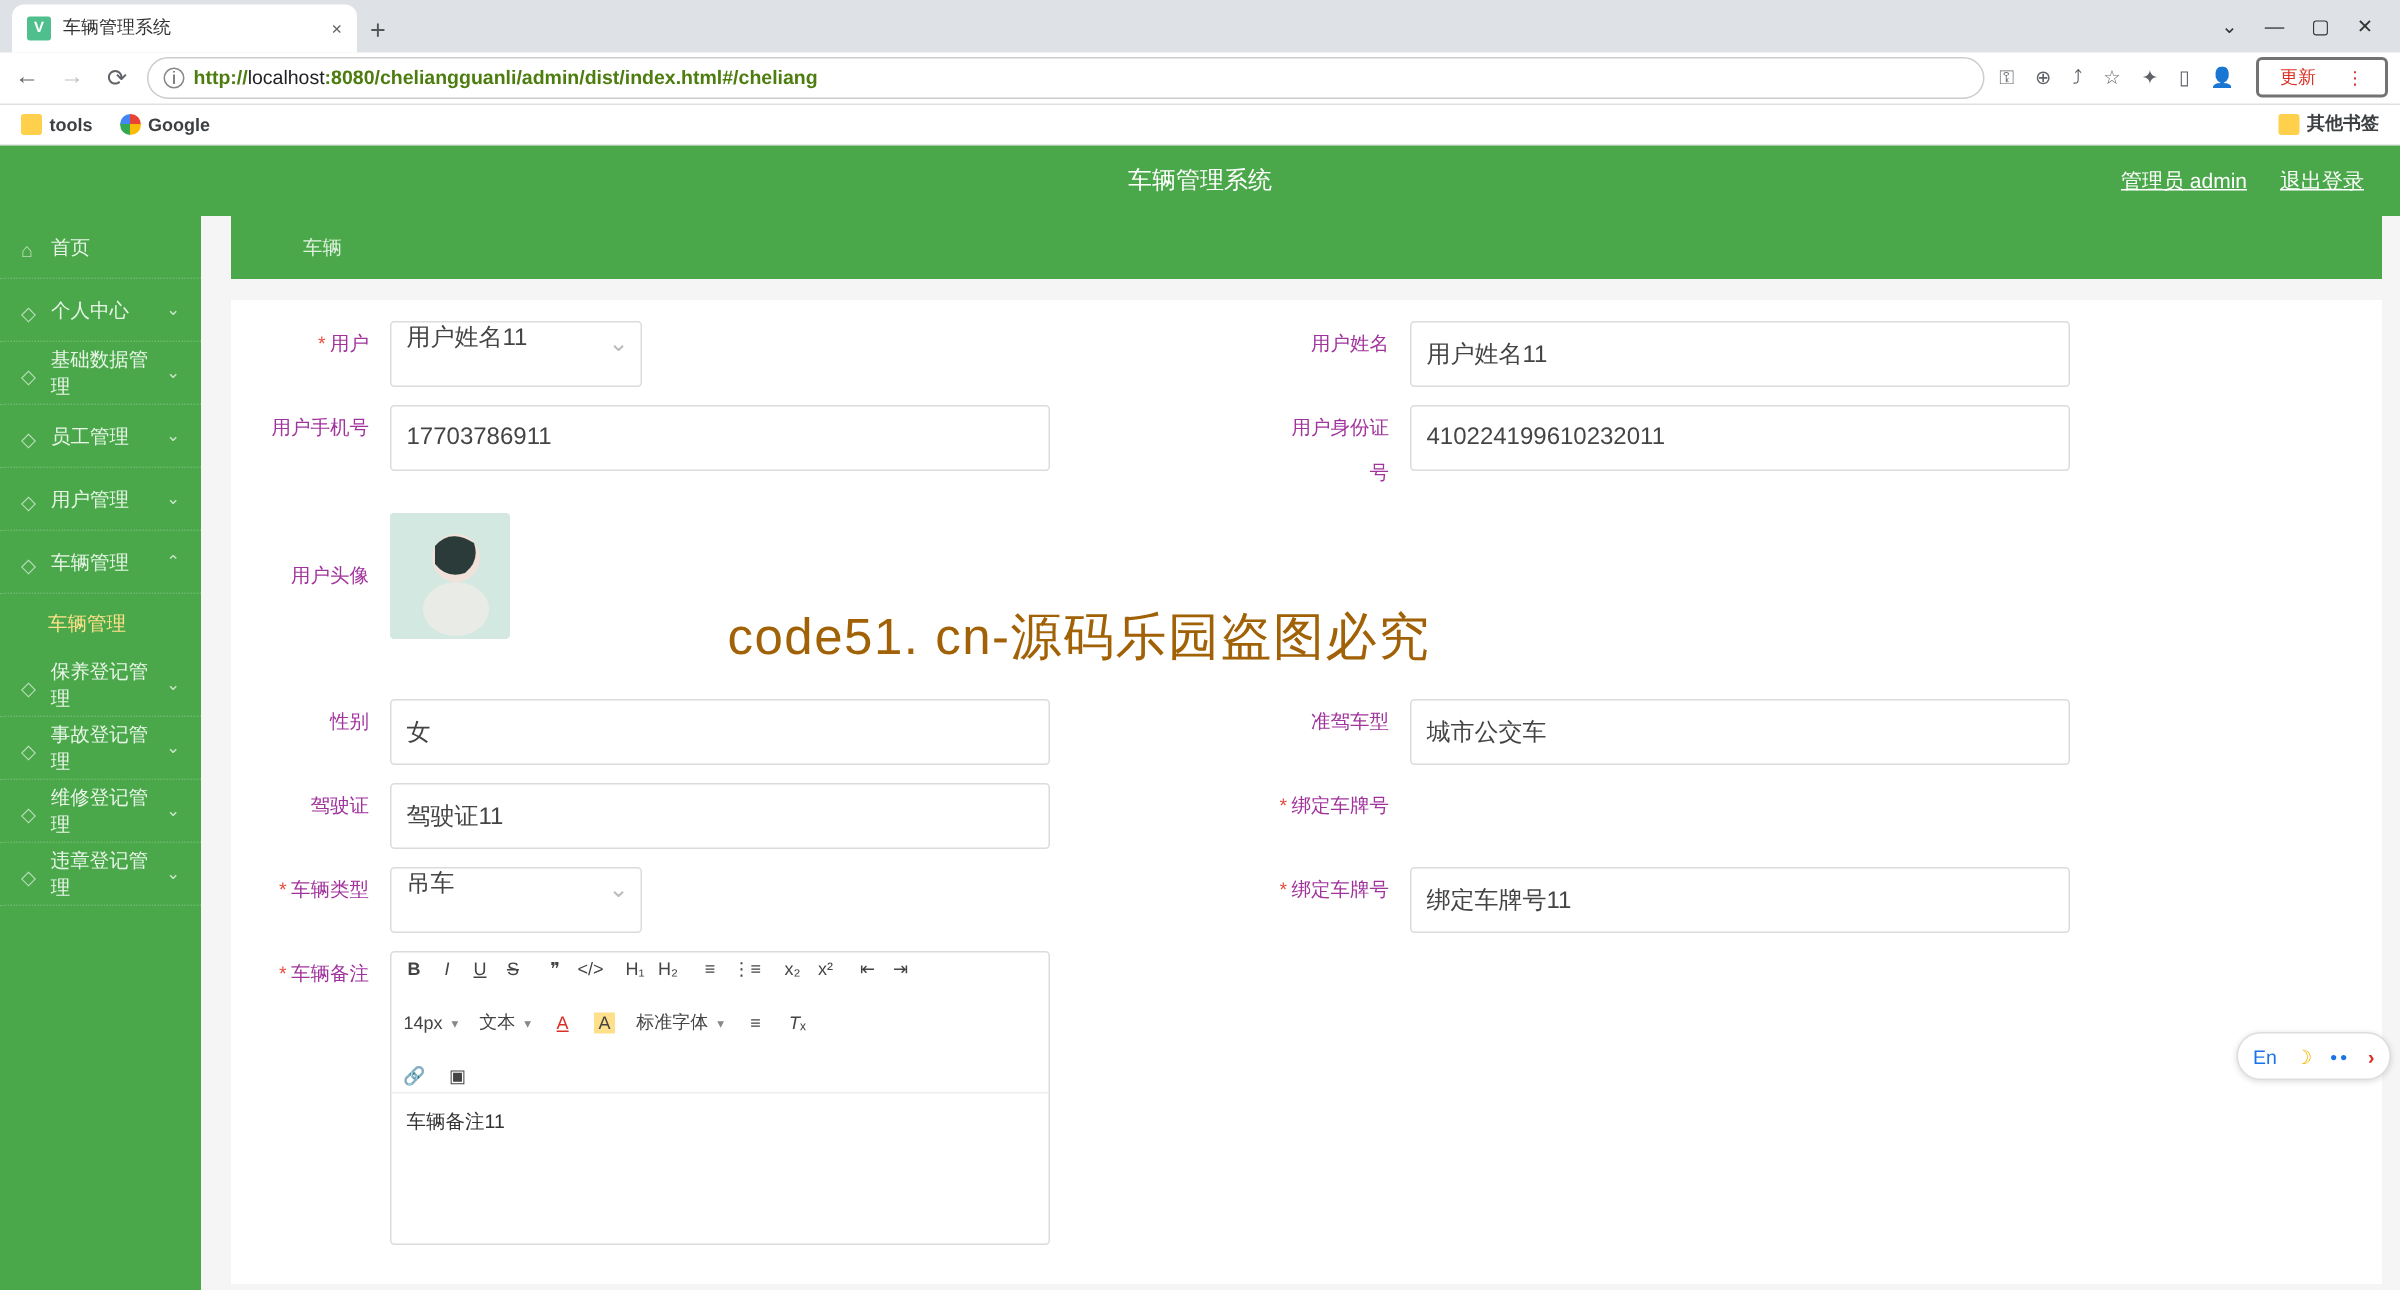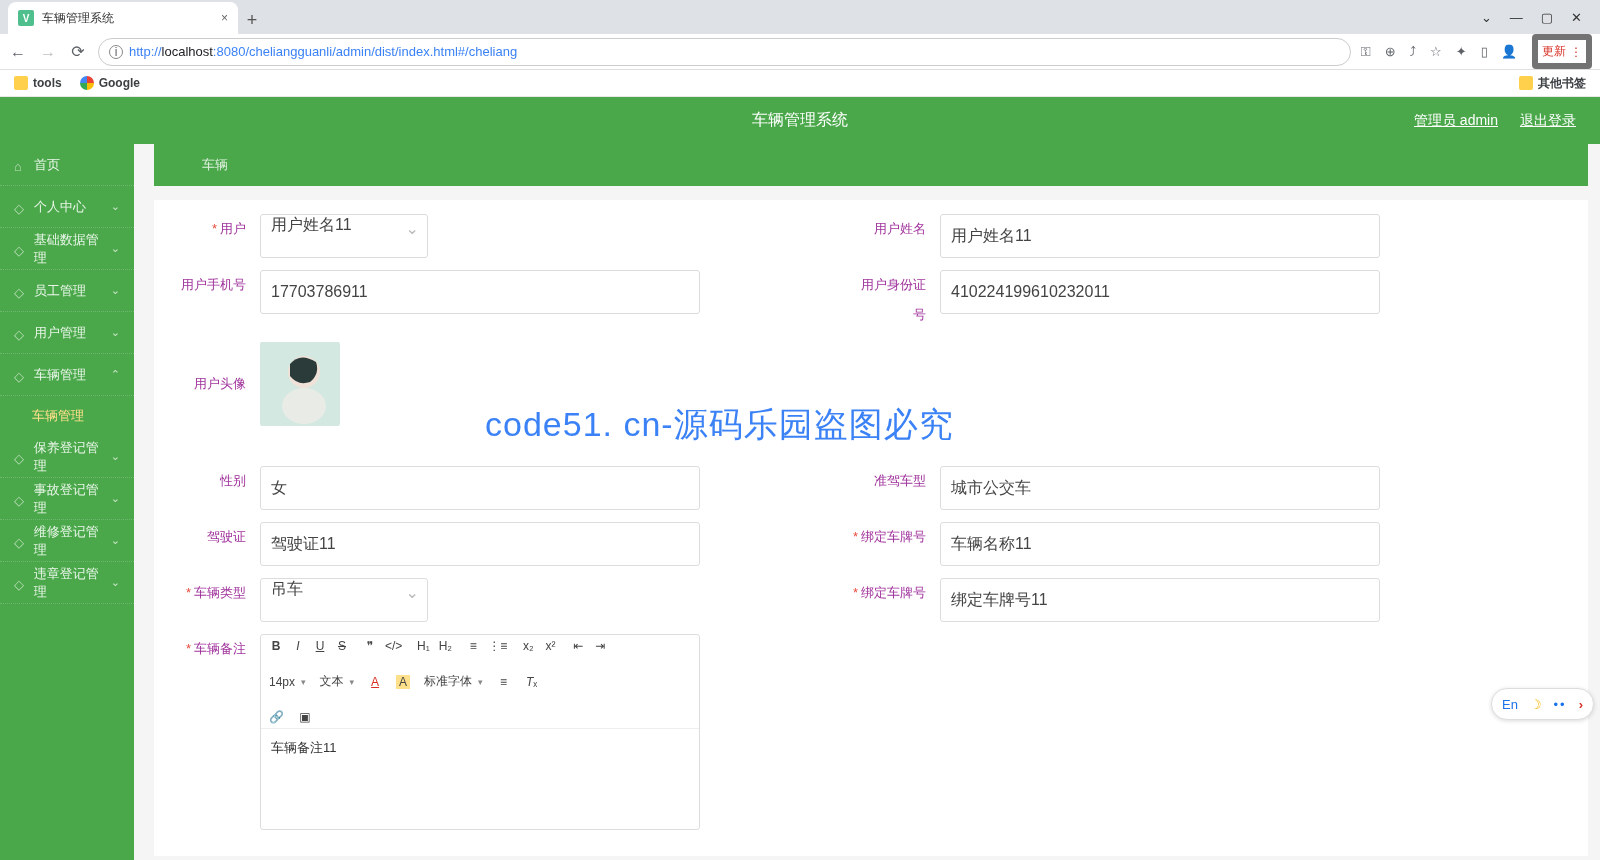--- a/index.html
+++ b/index.html
@@ -11,23 +11,23 @@
 .tab { background:#fff; border-radius:8px 8px 0 0; height:32px; width:230px; display:flex; align-items:center; padding:0 10px; gap:8px; font-size:12px; }
 .favicon { width:16px; height:16px; background:#4fc08d; border-radius:2px; display:flex; align-items:center; justify-content:center; color:#fff; font-size:10px; font-weight:bold; }
 .tab-close { margin-left:auto; color:#666; cursor:pointer; }
 .new-tab { width:28px; height:28px; display:flex; align-items:center; justify-content:center; color:#555; cursor:pointer; font-size:18px; }
 .win-ctrl { margin-left:auto; display:flex; gap:18px; padding-right:18px; align-self:center; color:#333; }
 .addr-bar { height:36px; display:flex; align-items:center; padding:0 8px; gap:10px; border-bottom:1px solid #e0e0e0; }
 .nav-ic { width:20px; text-align:center; color:#5f6368; cursor:pointer; font-size:16px; }
 .url-box { flex:1; height:28px; border:1px solid #ccc; border-radius:14px; display:flex; align-items:center; padding:0 10px; font-size:13px; color:#333; gap:6px; }
 .url-box .info { color:#5f6368; font-size:12px; border:1px solid #888; border-radius:50%; width:14px; height:14px; display:flex; align-items:center; justify-content:center; }
 .url-host { color:#202124; }
-.url-path { color:#3b82f6; }
+.url-path { color:#4d7c0f;font-weight:bold; }
 .addr-icons { display:flex; gap:14px; color:#5f6368; align-items:center; }
-.update-btn { border:6px solid #737373; color:#d93025; border-radius:4px; padding:3px 4px; font-size:12px; display:flex; align-items:center; gap:4px; }
+.update-btn { border:2px solid #737373; color:#d93025; border-radius:4px; padding:3px 14px; font-size:12px; display:flex; align-items:center; gap:20px; }
 .bm-bar { height:28px; display:flex; align-items:center; padding:0 14px; gap:18px; font-size:12px; border-bottom:1px solid #e8e8e8;font-weight:bold; }
 .bm { display:flex; align-items:center; gap:5px; color:#3c4043; cursor:pointer; }
 .bm-ic { width:14px; height:14px; background:#ffd04c; border-radius:2px; }
 .g-ic { width:14px; height:14px; border-radius:50%; background:conic-gradient(#ea4335 0 90deg,#fbbc05 90deg 180deg,#34a853 180deg 270deg,#4285f4 270deg 360deg); }
 .bm-right { margin-left:auto; }
 
 
 .app-header { height:47px; background:#4aa84a; color:#fff; display:flex; align-items:center; justify-content:center; position:relative; font-size:16px; }
 .app-header .right { position:absolute; right:24px; display:flex; gap:22px; font-size:14px;text-decoration:underline; }
 .app-body { display:flex; height:716px; }
@@ -56,21 +56,21 @@
 .avatar-svg { width:100%; height:100%; }
 
 
 .editor { border:1px solid #dcdcdc; border-radius:3px; width:440px; }
 .toolbar { border-bottom:1px solid #eee; padding:4px 8px; display:flex; flex-wrap:wrap; gap:10px 14px; align-items:center; font-size:12px; color:#444; }
 .tb-grp { display:flex; gap:8px; align-items:center; }
 .tb-btn { cursor:pointer; min-width:14px; text-align:center; }
 .tb-sel { display:flex; align-items:center; gap:4px; }
 .tb-sel::after { content:"▾"; font-size:9px; color:#888; margin-left:2px; }
 .editor-body { min-height:100px; padding:10px; font-size:13px; color:#333; }
-.wm-big { position:absolute; color:#3b82f6; font-size:34px; pointer-events:none; left:485px; top:402px; letter-spacing:1px; }
+.wm-big { position:absolute; color:#a16207; font-size:34px; pointer-events:none; left:485px; top:402px; letter-spacing:1px; }
 
 
 .ime { position:absolute; right:6px; bottom:140px; background:#fff; border:1px solid #ddd; border-radius:18px; height:32px; display:flex; align-items:center; padding:0 10px; gap:12px; box-shadow:0 1px 4px rgba(0,0,0,.15); font-size:13px; }
 .ime .en { color:#1a73e8; font-weight:500; }
 .ime .moon { color:#f4b400; }
 .ime .dots { color:#1a73e8; letter-spacing:2px; }
 .ime .arr { color:#d93025; font-weight:bold; }
 </style>
 </head>
 <body>
@@ -241,21 +241,20 @@
         </div>
       </div>
 
       <div class="form-row">
         <div class="form-col left">
           <div class="lbl"><span>驾驶证</span></div>
           <input class="inp" value="驾驶证11" style="">
         </div>
         <div class="form-col right">
           <div class="lbl"><span class="req">*</span><span>绑定车牌号</span></div>
-          <input class="inp" value="车辆名称11" style="">
         </div>
       </div>
 
       <div class="form-row">
         <div class="form-col left">
           <div class="lbl"><span class="req">*</span><span>车辆类型</span></div>
           <div class="inp sel">吊车</div>
         </div>
         <div class="form-col right">
           <div class="lbl"><span class="req">*</span><span>绑定车牌号</span></div>

